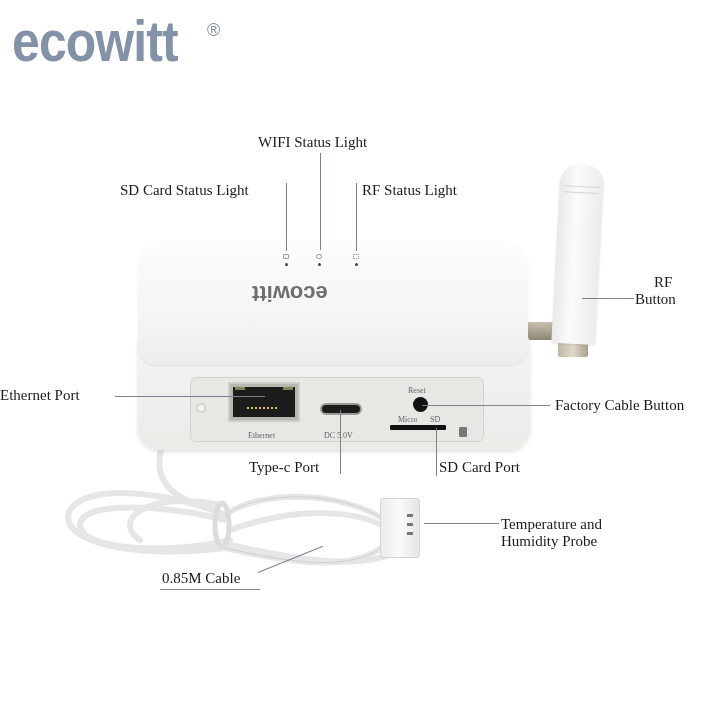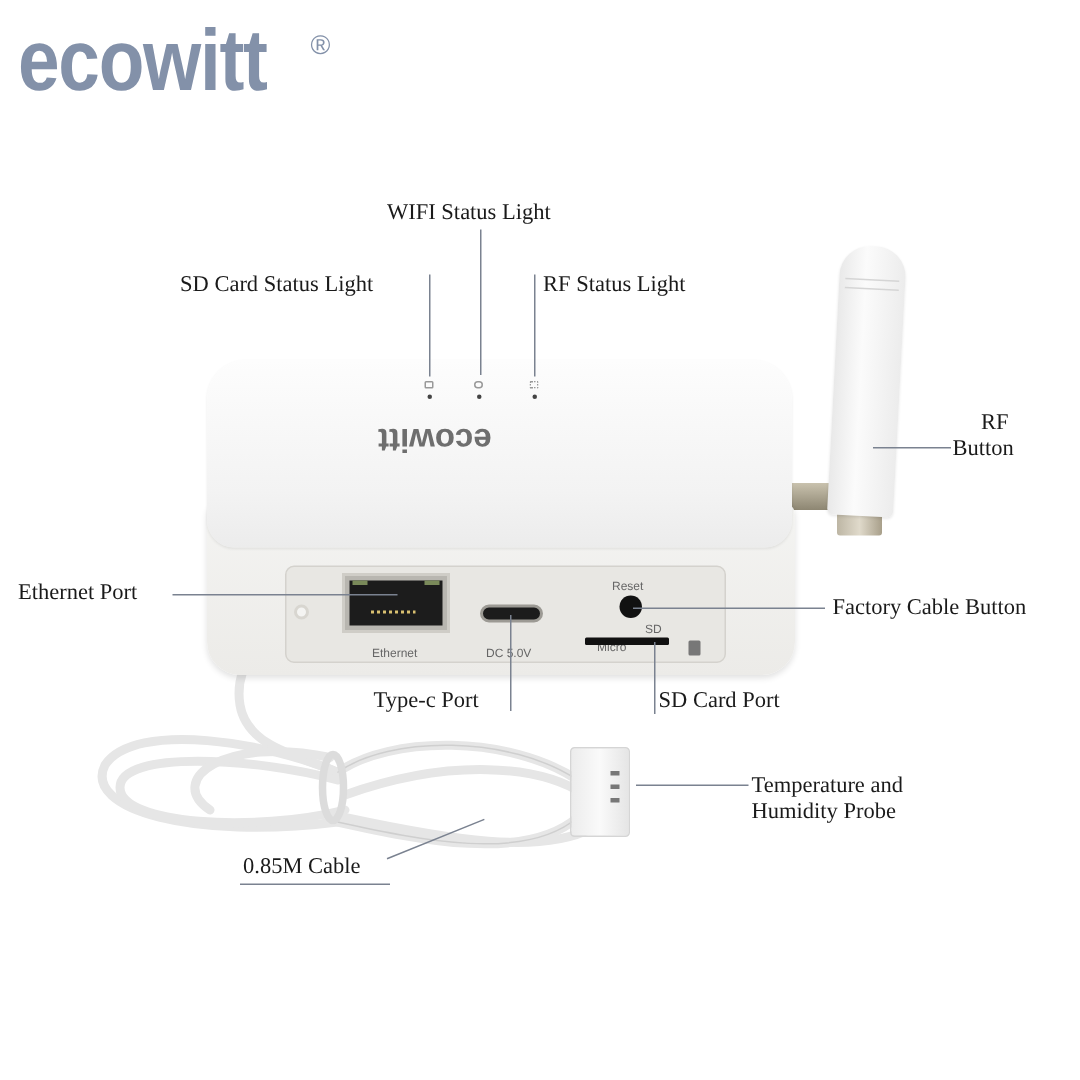--- a/index.html
+++ b/index.html
@@ -68,21 +68,21 @@
       background: #111; border-radius: 50%;
     }
     .sd-slot {
       position: absolute; left: 390px; top: 425px; width: 56px; height: 5px;
       background: #111; border-radius: 1px;
     }
     .sd-icon {
       position: absolute; left: 459px; top: 427px; width: 8px; height: 10px;
       background: #777; border-radius: 1px;
     }
-    .panel-text { position: absolute; font-size: 8px; color: #666; font-family: Liberation Sans, sans-serif; text-align: center; }
+    .panel-text { position: absolute; font-size: 8px; color: #666; font-family: Liberation Serif, serif; text-align: center; }
     .probe-hole {
       position: absolute; left: 196px; top: 403px; width: 10px; height: 10px;
       border-radius: 50%; border: 2px solid #d8d6d0; background: #f4f4f2;
     }
 
     
     .antenna {
       position: absolute; left: 556px; top: 164px; width: 44px; height: 180px;
       background: linear-gradient(90deg, #e9e9e9 0%, #fbfbfb 40%, #ececec 100%);
       border-radius: 20px 20px 4px 4px;
@@ -163,21 +163,21 @@
   </div>
 </div>
 <div class="panel-text" style="left:248px; top:431px">Ethernet</div>
 
 <div class="usbc"></div>
 <div class="panel-text" style="left:324px; top:431px">DC 5.0V</div>
 
 <div class="panel-text" style="left:408px; top:386px">Reset</div>
 <div class="reset-btn"></div>
 
-<div class="panel-text" style="left:398px; top:427px">Micro</div>
+<div class="panel-text" style="left:398px; top:415px">Micro</div>
 <div class="panel-text" style="left:430px; top:415px">SD</div>
 <div class="sd-slot"></div>
 <div class="sd-icon"></div>
 
 <div class="probe">
   <div class="probe-slot" style="top:15px"></div>
   <div class="probe-slot" style="top:24px"></div>
   <div class="probe-slot" style="top:33px"></div>
 </div>
 
@@ -191,19 +191,19 @@
 <div class="line" style="left:436px; top:428px; width:1px; height:48px"></div>
 <div class="line" style="left:424px; top:523px; width:75px; height:1px"></div>
 <div class="line" style="left:160px; top:589px; width:100px; height:1px"></div>
 <div class="line" style="left:258px; top:572px; width:70px; height:1px; transform:rotate(-22deg); transform-origin:left center"></div>
 
 <div class="label" style="left:258px; top:134px">WIFI Status Light</div>
 <div class="label" style="left:120px; top:182px">SD Card  Status Light</div>
 <div class="label" style="left:362px; top:182px">RF Status Light</div>
 <div class="label" style="left:654px; top:274px">RF</div>
 <div class="label" style="left:635px; top:291px">Button</div>
-<div class="label" style="left:12px; top:387px">Ethernet Port</div>
+<div class="label" style="left:0; top:387px">Ethernet Port</div>
 <div class="label" style="left:555px; top:397px">Factory Cable Button</div>
 <div class="label" style="left:249px; top:459px">Type-c Port</div>
 <div class="label" style="left:439px; top:459px">SD Card Port</div>
 <div class="label" style="left:501px; top:516px">Temperature and</div>
 <div class="label" style="left:501px; top:533px">Humidity Probe</div>
 <div class="label" style="left:162px; top:570px">0.85M Cable</div>
 
 </body></html>

